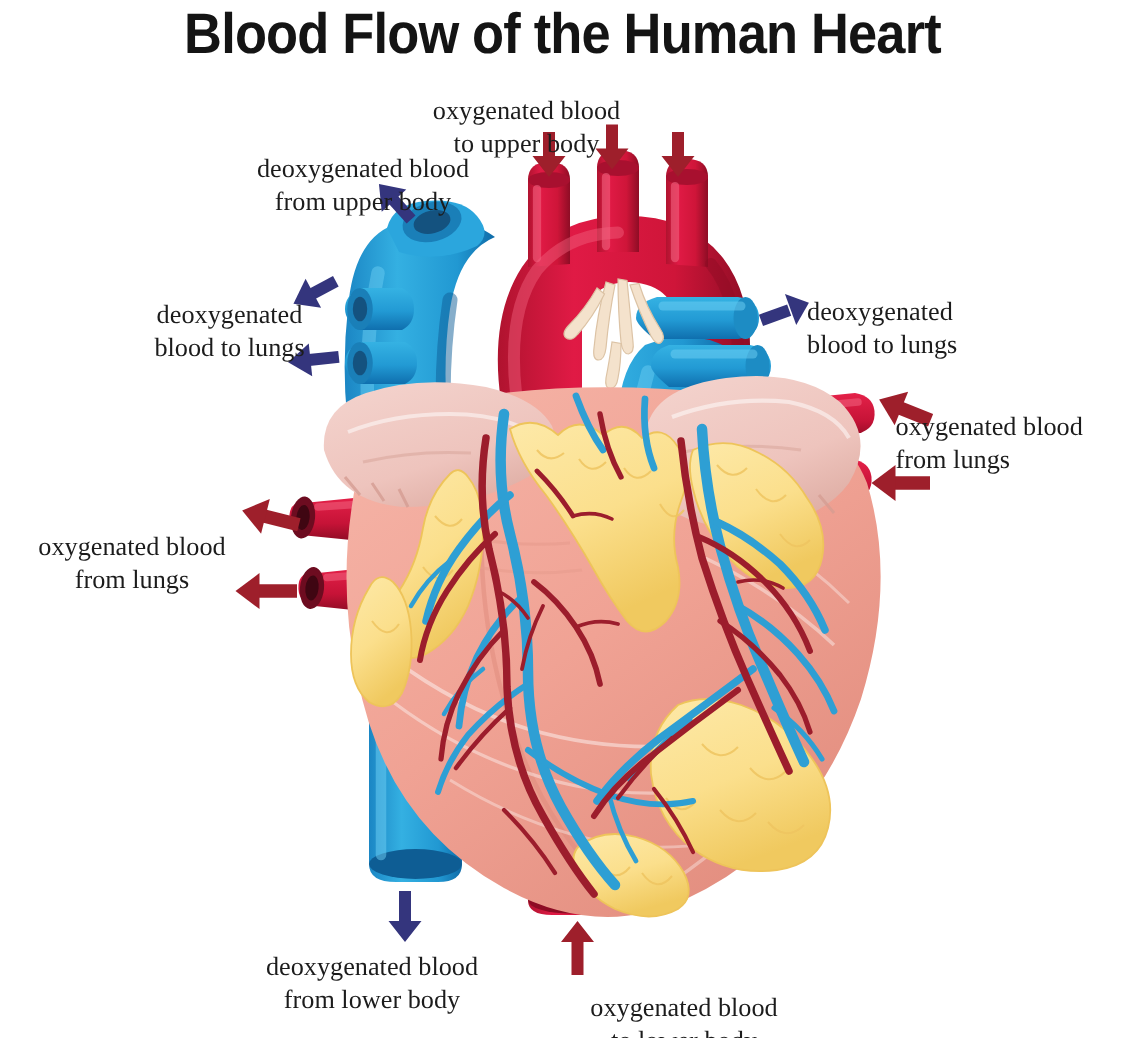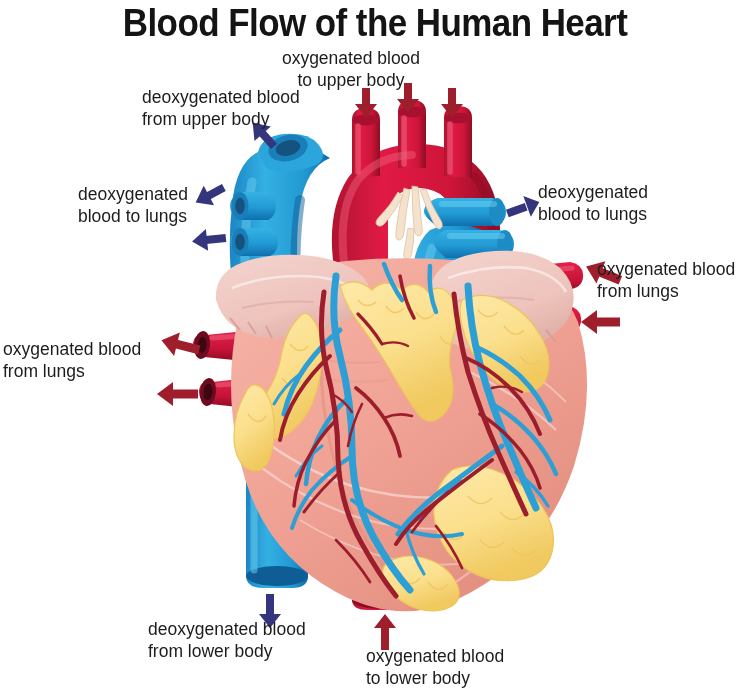--- a/index.html
+++ b/index.html
@@ -15,23 +15,24 @@
     position:absolute;left:0;top:2px;width:750px;text-align:center;
     font-family:"Liberation Sans","DejaVu Sans",sans-serif;
     font-weight:bold;font-size:38px;letter-spacing:-0.6px;
     color:#141414;white-space:nowrap;
     transform:scaleX(0.92);transform-origin:center top;
   }
 
   .lbl{
     position:absolute;font-size:17.5px;line-height:22px;
     color:#1c1c1c;white-space:pre-line;
-    font-family:Liberation Sans, sans-serif;
+    font-family:Liberation Serif, serif;
+    margin-top:15px;
   }
-  .lbl.l{text-align:left;}
+  .lbl.l{text-align:center;}
   .lbl.r{text-align:left;}
   .lbl.c{text-align:center;}
 
   svg.art{position:absolute;left:0;top:0;width:750px;height:692px;}
   svg.art{shape-rendering:geometricPrecision;}
 </style>
 </head>
 <body>
 
 <div id="stage">

